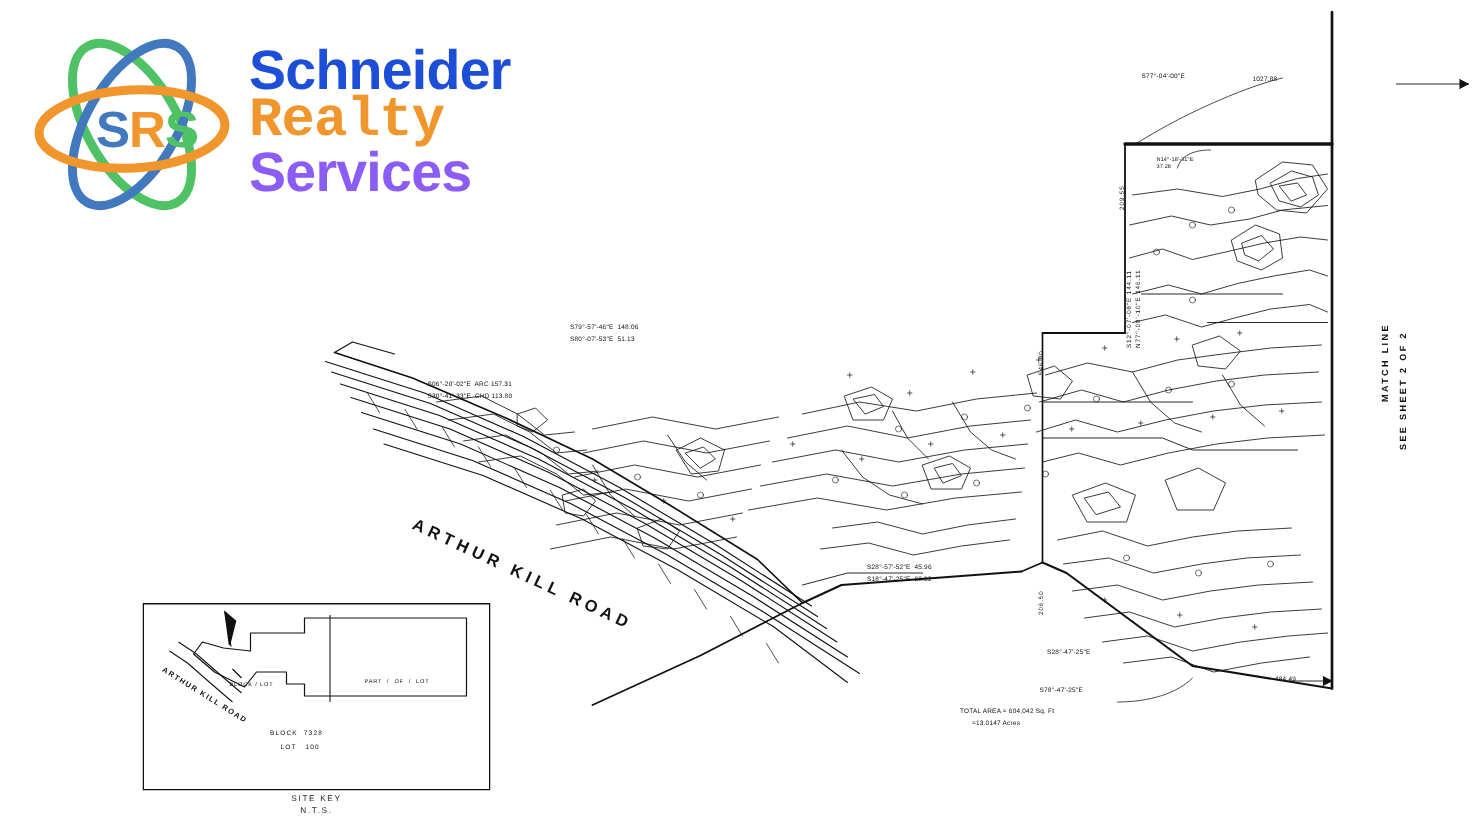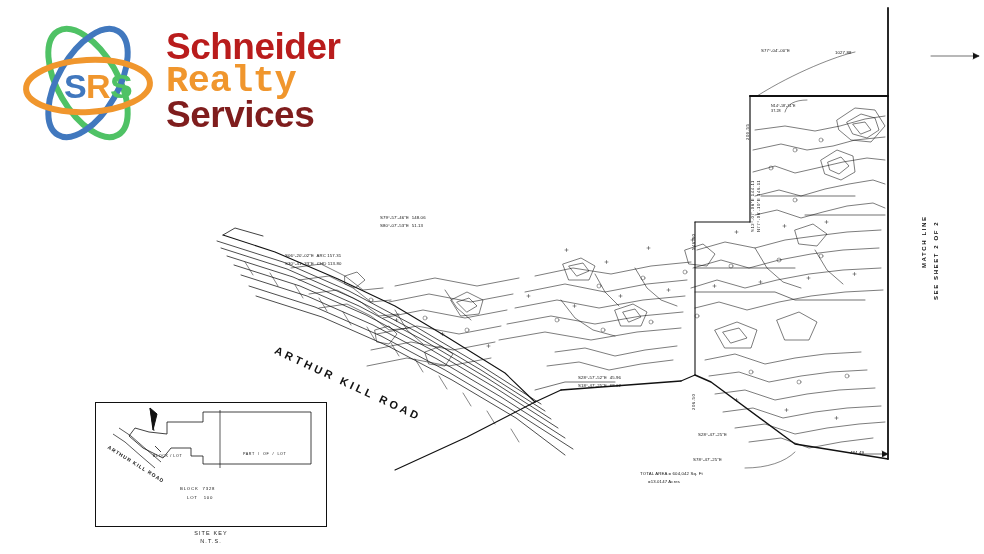--- a/index.html
+++ b/index.html
@@ -79,23 +79,23 @@
 
         <g font-family="Liberation Sans, sans-serif" font-size="34" font-weight="bold">
           <text x="46" y="80" fill="#4178be">S</text>
           <text x="68" y="80" fill="#f0962d">R</text>
           <text x="92" y="80" fill="#4fc265">S</text>
         </g>
       </svg>
     </div>
 
     <div id="logo-word">
-      <div class="word-line w1" style="color:#b91c1c">Schneider</div>
+      <div class="word-line w1" style="color:#1d4ed8">Schneider</div>
       <div class="word-line w2" style="color:#f0962d">Realty</div>
-      <div class="word-line w3" style="color:#7f1d1d">Services</div>
+      <div class="word-line w3" style="color:#8b5cf6">Services</div>
     </div>
   </div>
 
   <div id="map">
     <svg viewBox="0 0 889 554" width="889" height="554" aria-hidden="true">
       <g fill="none" stroke="#111" stroke-linecap="round" stroke-linejoin="round">
 
         <path d="M793 8 L793 459" stroke-width="1.8"></path>
 
         <path d="M655 96 L793 96" stroke-width="2.2"></path>

